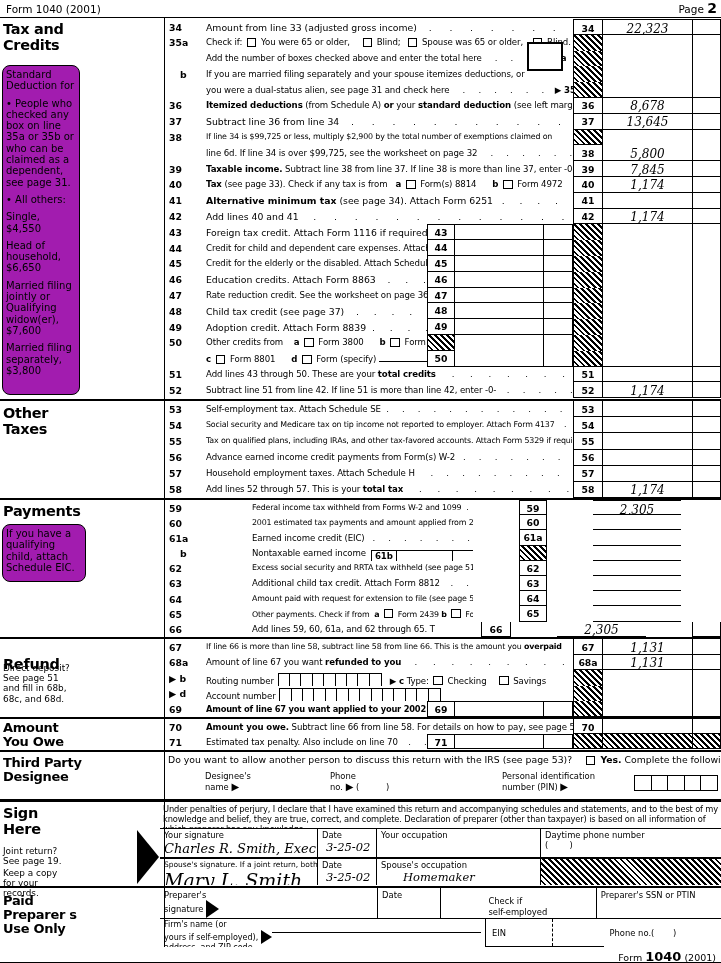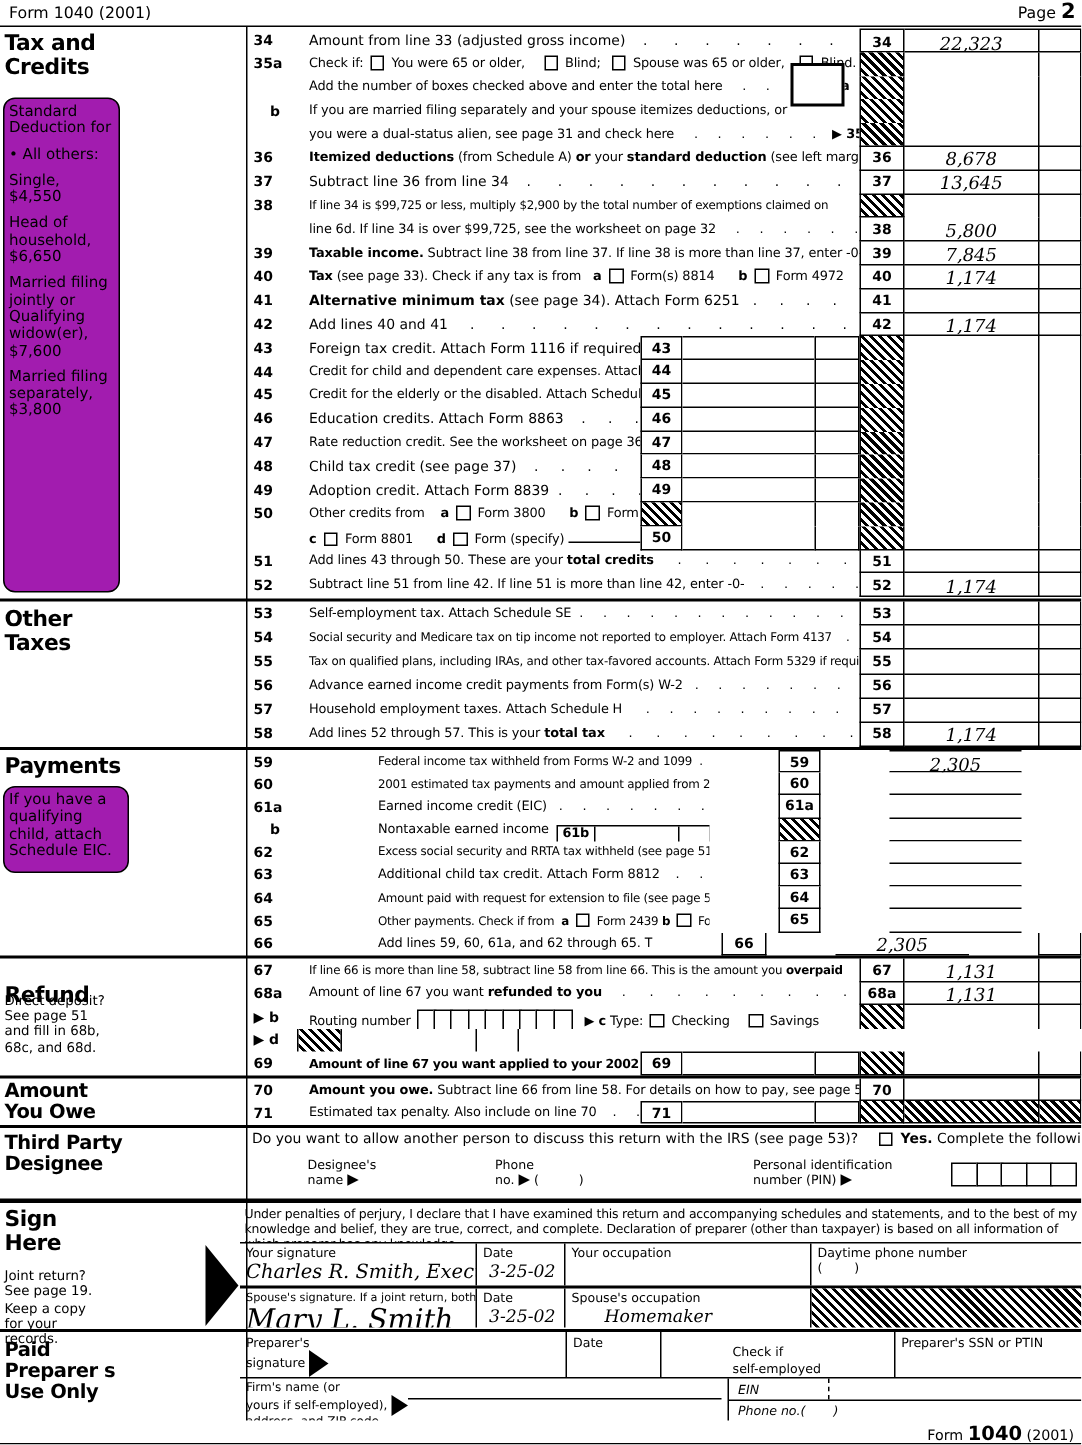--- a/index.html
+++ b/index.html
@@ -87,21 +87,21 @@
   .sarr { position:absolute; left:137px; top:28px; width:0; height:0; border-left:22px solid #000; border-top:27px solid transparent; border-bottom:27px solid transparent; }
 
   .pr1 { display:flex; margin-left:160px; width:561px; height:31px; border-bottom:1.5px solid #000;gap:43px; }
   .pr2 { display:flex; margin-left:160px; width:561px; height:28px; }
   .pc { font-size:8.4px; padding:2px 4px; overflow:hidden; }
   .pc1 { width:228px; position:relative; }
   .pc2 { width:82px; border-left:1.5px solid #000; border-right:1.5px solid #000; }
   .pc3 { width:88px; line-height:1.25; }
   .pc4 { width:163px; border-left:1.5px solid #000; }
   .pc5 { width:325px; position:relative; line-height:1.1; font-size:8px; }
-  .pc6 { width:236px; border-left:1.5px solid #000; display:flex; flex-direction:column; font-size:8.4px;font-style:italic; }
+  .pc6 { width:236px; border-left:1.5px solid #000; display:flex; flex-direction:row; font-size:8.4px; }
   .p6a { flex:1; border-bottom:1px solid #000; display:flex; align-items:center; padding-left:6px; }
   .p6b { flex:1; display:flex; align-items:center; padding-left:6px; white-space:pre; }
   .dash { align-self:stretch; border-left:1.5px dashed #000; margin-left:46px; }
   .bigarr { display:inline-block; width:0; height:0; border-left:13px solid #000; border-top:9px solid transparent; border-bottom:9px solid transparent; vertical-align:middle; }
   .firmline { position:absolute; left:112px; right:4px; top:13px; border-bottom:1.5px solid #000; }
   .pre { white-space:pre; }
 </style>
 </head>
 <body>
 
@@ -111,20 +111,21 @@
   <div class="hline"></div>
   <div class="vline"></div>
 
   <div class="sec s-tax">
     <div class="st" style="top:3px">
         <div>Tax and</div>
         <div>Credits</div>
       </div>
     <div class="nbx" style="left:2px;top:46px;width:78px;height:330px">
       <div>Standard Deduction for</div>
+      <div class="mt">• People who checked any box on line 35a or 35b or who can be claimed as a dependent, see page 31.</div>
       <div class="mt">• All others:</div>
       <div class="mt">Single, $4,550</div>
       <div class="mt">Head of household, $6,650</div>
       <div class="mt">Married filing jointly or Qualifying widow(er), $7,600</div>
       <div class="mt">Married filing separately, $3,800</div>
     </div>
 
     <div class="r">
         <span class="ln">34</span>
         <span class="d"><span>Amount from line 33 (adjusted gross income)    .      .      .      .      .      .      .      .      .      .</span></span>
@@ -489,20 +490,21 @@
       </div>
     <div class="r">
         <span class="ln">▶ b</span>
         <span class="d sm"><span>Routing number  </span><span class="bx"></span><span class="bx"></span><span class="bx"></span><span class="bx"></span><span class="bx"></span><span class="bx"></span><span class="bx"></span><span class="bx"></span><span class="bx"></span><span>   </span><span class="b">▶ c</span><span> Type: </span><span class="cb"></span><span> Checking    </span><span class="cb"></span><span> Savings</span></span>
         <span class="n h nb"></span>
         <span class="a nb"></span>
         <span class="c nb"></span>
       </div>
     <div class="r">
         <span class="ln">▶ d</span>
+        <span class="d sm"><span>Account number  </span><span class="bx"></span><span class="bx"></span><span class="bx"></span><span class="bx"></span><span class="bx"></span><span class="bx"></span><span class="bx"></span><span class="bx"></span><span class="bx"></span><span class="bx"></span><span class="bx"></span><span class="bx"></span><span class="bx"></span><span class="bx"></span></span>
         <span class="n h nb"></span>
         <span class="a nb"></span>
         <span class="c nb"></span>
       </div>
     <div class="r">
         <span class="ln">69</span>
         <span class="d dw cond"><span>Amount of line 67 you want applied to your 2002 estimated tax   </span></span>
         <span class="in it">69</span>
         <span class="ia it"></span>
         <span class="ic it"></span>

